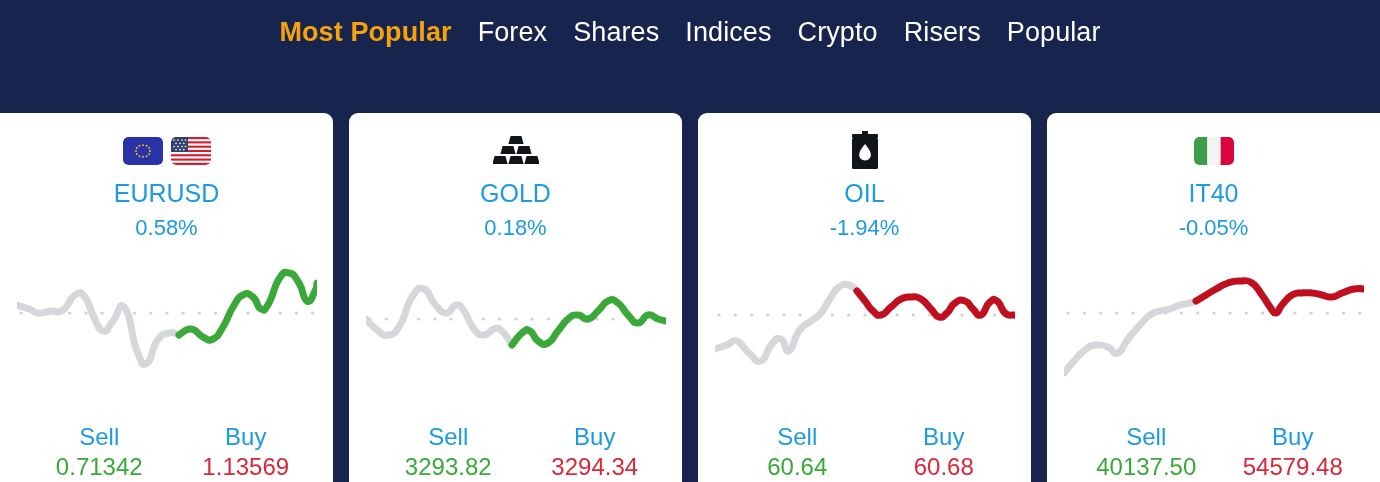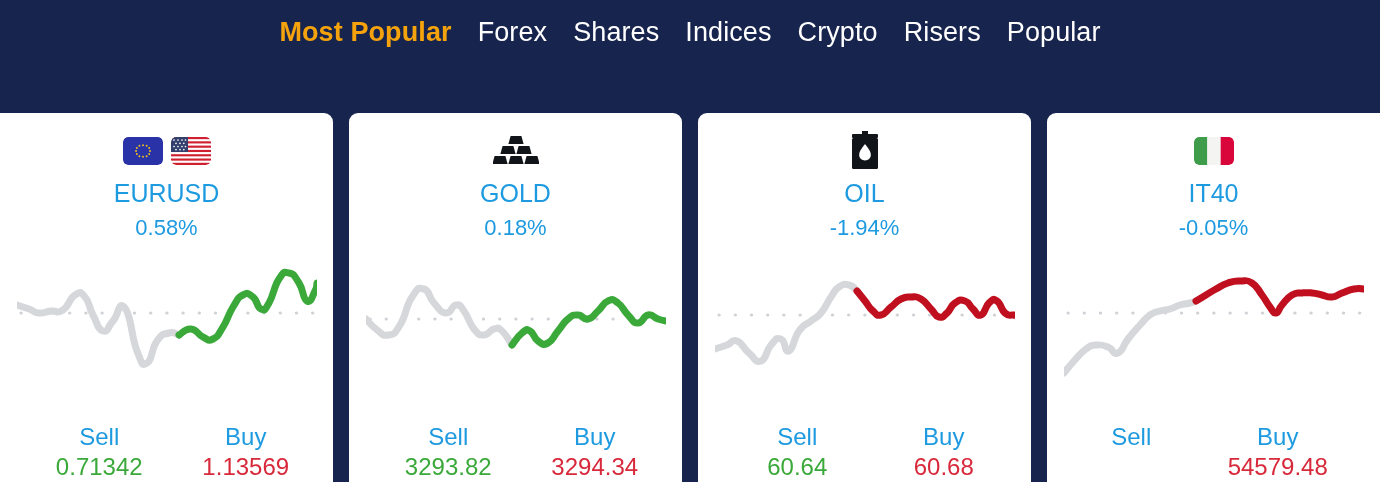--- a/index.html
+++ b/index.html
@@ -315,20 +315,21 @@
       <div class="spark">
         <svg viewBox="0 0 300 150" preserveAspectRatio="none">
           <line class="baseline" x1="4" x2="296" stroke="#cfd2d6" stroke-width="3.2" stroke-linecap="round" stroke-dasharray="0.2 16" y1="60" y2="60"></line>
           <path class="hist" fill="none" stroke-width="7" stroke-linecap="round" stroke-linejoin="round" d="M 0 120 C 2.80 116.64, 3.84 114.72, 10 108 C 16.16 101.28, 15.84 100.48, 22 96 C 28.16 91.52, 25.84 92.56, 32 92 C 38.16 91.44, 37.84 91.76, 44 94 C 50.16 96.24, 48.40 102.24, 54 100 C 59.60 97.76, 57.84 93.84, 64 86 C 70.16 78.16, 69.84 78.72, 76 72 C 82.16 65.28, 80.40 65.92, 86 62 C 91.60 58.08, 90.40 59.68, 96 58 C 101.60 56.32, 100.40 57.68, 106 56 C 111.60 54.32, 110.40 53.68, 116 52 C 121.60 50.32, 121.52 51.12, 126 50 C 130.48 48.88, 130.32 48.56, 132 48" stroke="#d5d7da"></path>
           <path class="cur" fill="none" stroke-width="7" stroke-linecap="round" stroke-linejoin="round" d="M 132 48 C 134.80 46.32, 136.40 45.36, 142 42 C 147.60 38.64, 145.84 39.36, 152 36 C 158.16 32.64, 157.28 32.24, 164 30 C 170.72 27.76, 169.28 28.00, 176 28 C 182.72 28.00, 181.84 26.08, 188 30 C 194.16 33.92, 192.96 35.28, 198 42 C 203.04 48.72, 202.08 48.96, 206 54 C 209.92 59.04, 208.64 60.56, 212 60 C 215.36 59.44, 213.52 57.04, 218 52 C 222.48 46.96, 222.40 45.36, 228 42 C 233.60 38.64, 232.40 40.56, 238 40 C 243.60 39.44, 242.40 39.44, 248 40 C 253.60 40.56, 252.40 40.88, 258 42 C 263.60 43.12, 262.40 44.56, 268 44 C 273.60 43.44, 271.84 42.24, 278 40 C 284.16 37.76, 283.84 37.12, 290 36 C 296.16 34.88, 297.20 36.00, 300 36" stroke="#c01020"></path>
         </svg>
       </div>
       <div class="quotes">
         <div class="quote">
           <div class="quote-label">Sell</div>
+          <div class="quote-price price-sell">40137.50</div>
         </div>
         <div class="quote">
           <div class="quote-label">Buy</div>
           <div class="quote-price price-buy">54579.48</div>
         </div>
       </div>
     </div>
 
   </div>
 </div>

